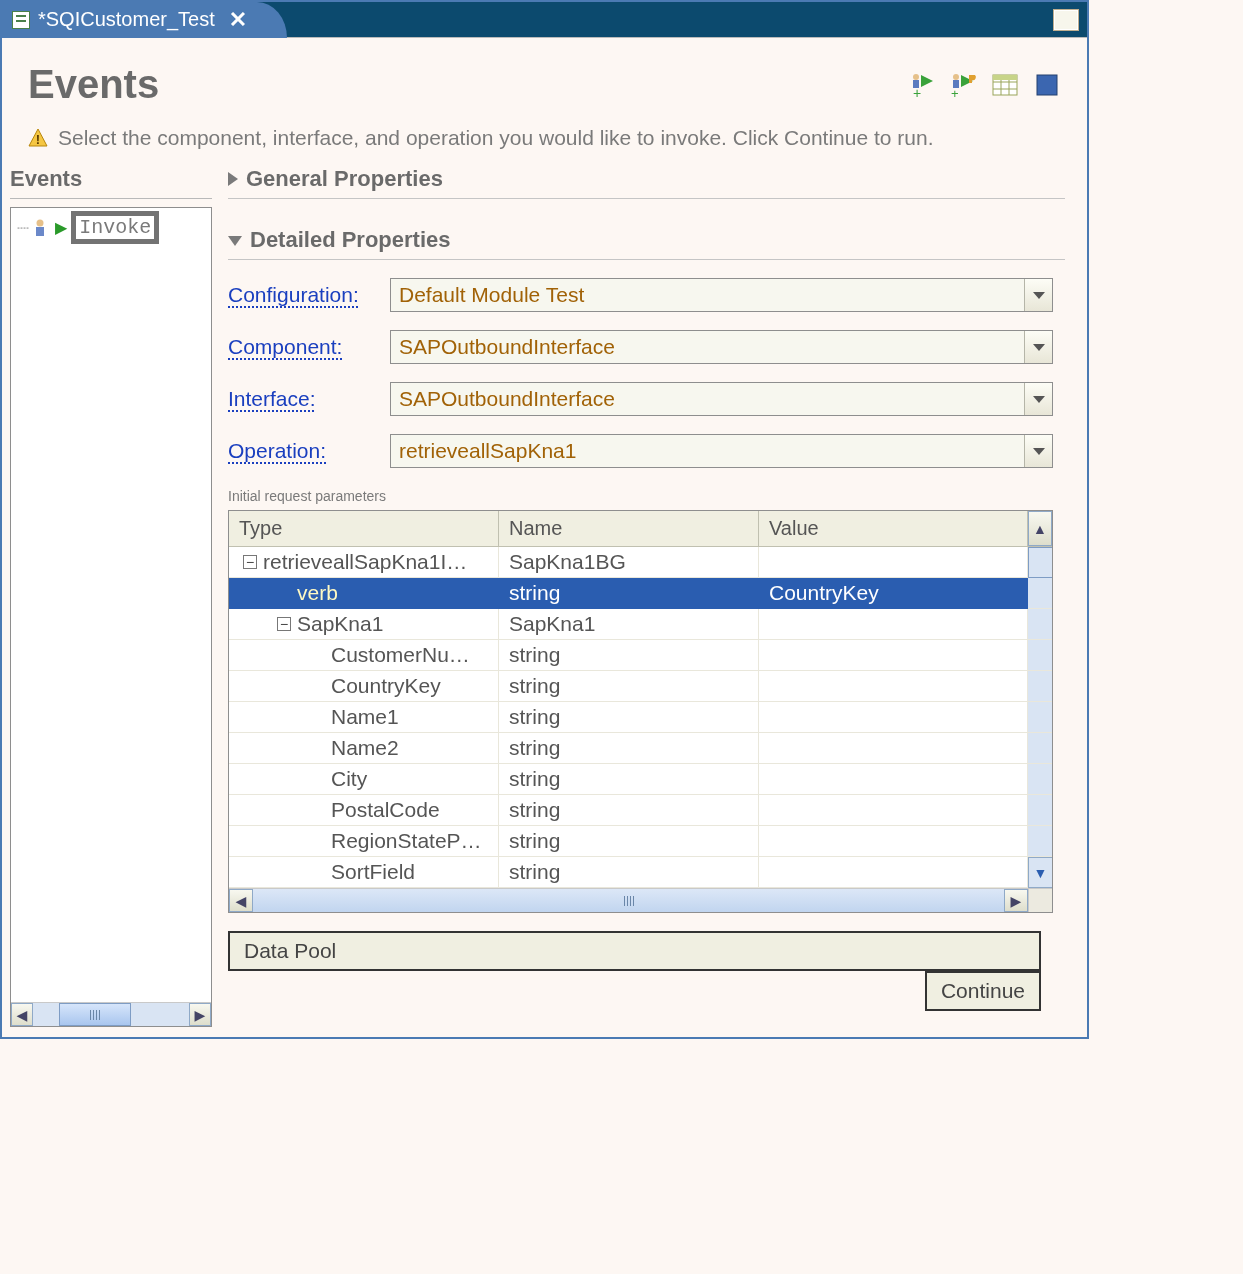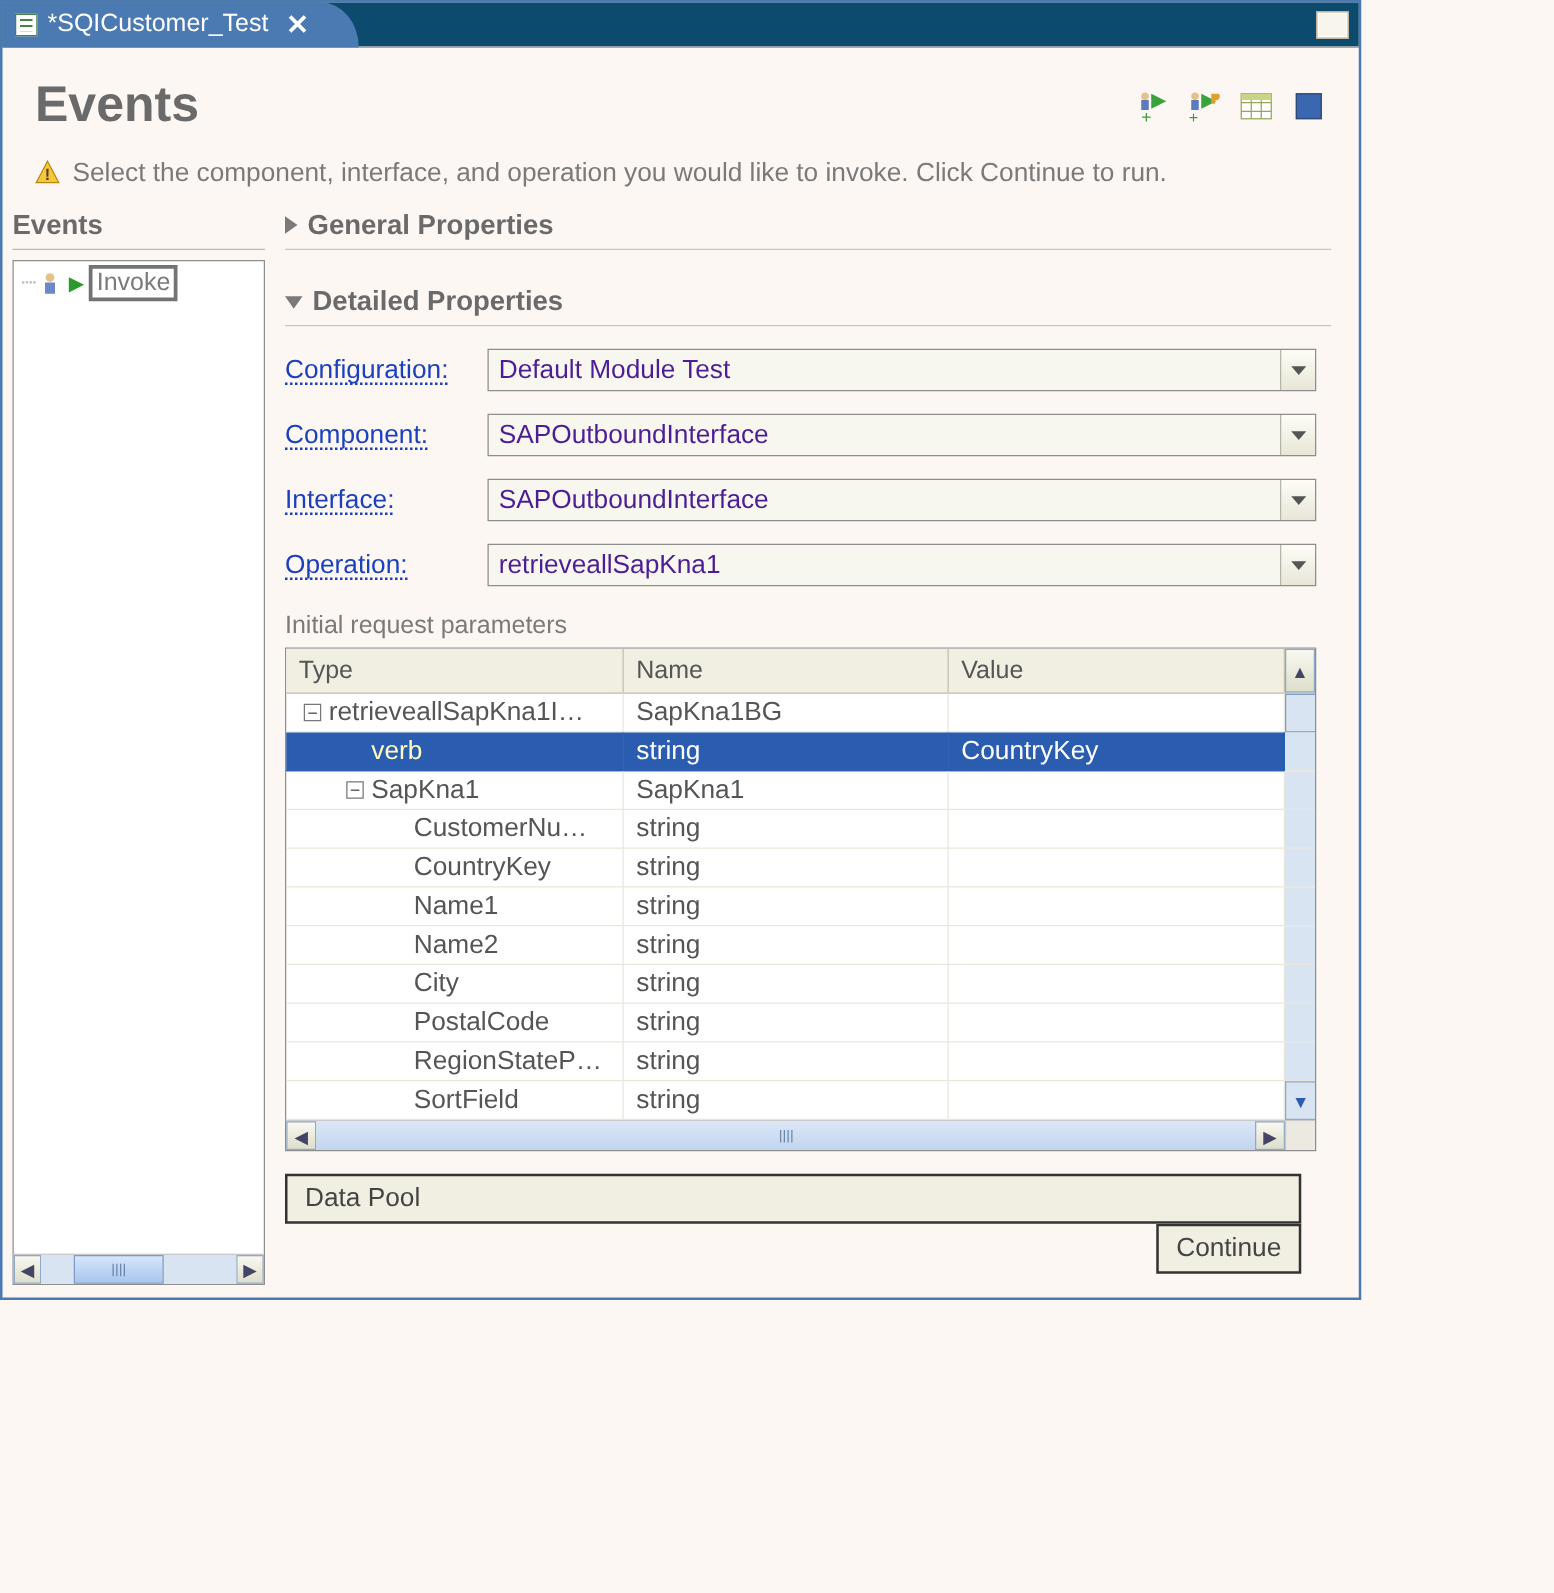--- a/index.html
+++ b/index.html
@@ -132,21 +132,21 @@
   .tree-row {
     display: flex;
     align-items: center;
     gap: 4px;
     padding: 3px 6px;
     color: #7a7a7a;
     font-size: 20px;
   }
   .tree-row .person-icon { width: 18px; height: 20px; }
   .tree-row .play { color: #2a9a2a; font-size: 16px; margin-left: 2px;}
-  .tree-highlight { border: 3px solid #737373; padding:0 3px;}
+  .tree-highlight { border: 5px solid #737373; padding:0 3px;font-family:Liberation Mono, monospace;}
   .hscrollbar {
     position: absolute;
     left: 0; right: 0; bottom: 0;
     height: 24px;
     display: flex;
     background: #eceae0;
     border-top: 1px solid #c9c9c9;
   }
   .hscrollbar .arrow {
     width: 22px; height: 100%;
@@ -190,34 +190,34 @@
     font-size: 21px;
   }
   .form-row .select {
     flex: 1;
     height: 34px;
     background: #f7f7ef;
     border: 1px solid #8e8e8e;
     display: flex;
     align-items: center;
     padding: 0 8px;
-    color: #4c1d95;
+    color: #a16207;
     font-size: 21px;
     position: relative;
   }
   .form-row .select .caret {
     position: absolute;
     right: 0; top: 0; bottom: 0;
     width: 28px;
     background: linear-gradient(#fdfdf6,#e8e6d7);
     border-left: 1px solid #b5b5a8;
     display: flex; align-items:center; justify-content:center;
   }
   .caret .tri { width:0;height:0;border-left:6px solid transparent;border-right:6px solid transparent;border-top:7px solid #555;}
-  .form-caption { color:#7a7a7a; font-size:20px; margin: 20px 0 6px 0; }
+  .form-caption { color:#7a7a7a; font-size:14px; margin: 20px 0 6px 0; }
 
   
   .param-wrap { position: relative; border:1px solid #8e8e8e; background:#fff; }
   .param-head {
     display: grid;
     grid-template-columns: 270px 260px 1fr 24px;
     background: #f0efe1;
     border-bottom: 1px solid #c0c0b0;
   }
   .param-head div {

